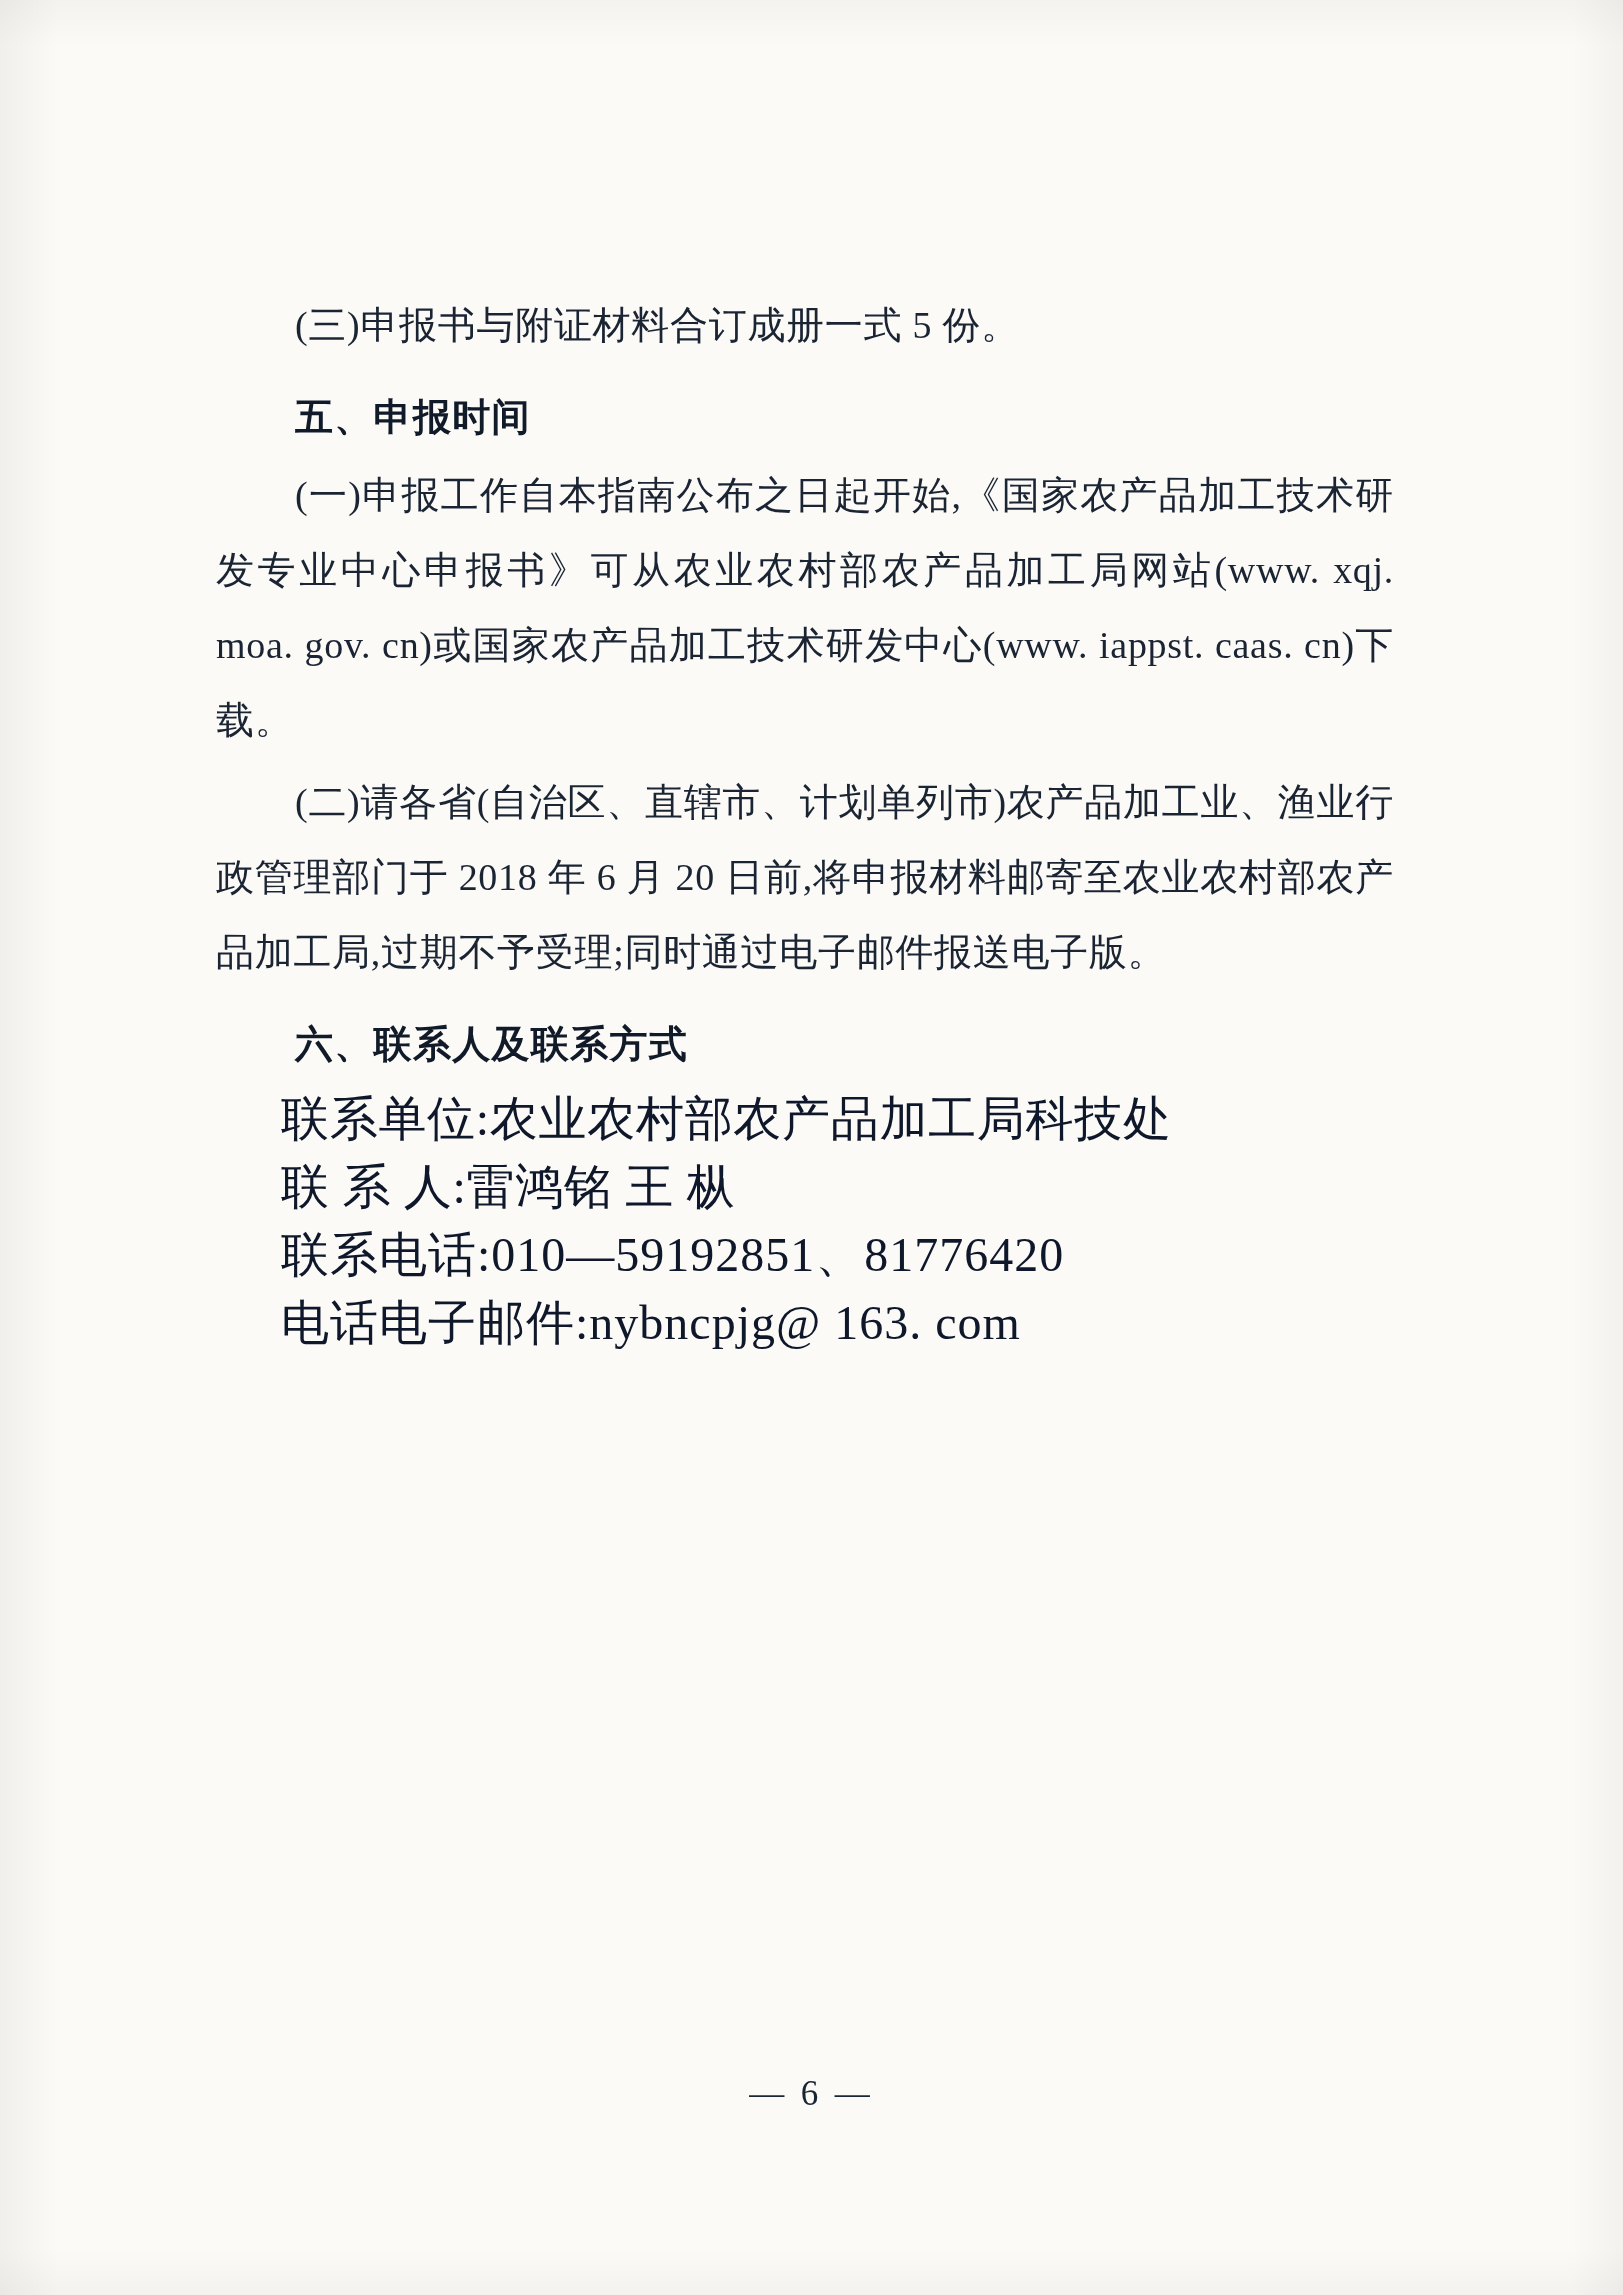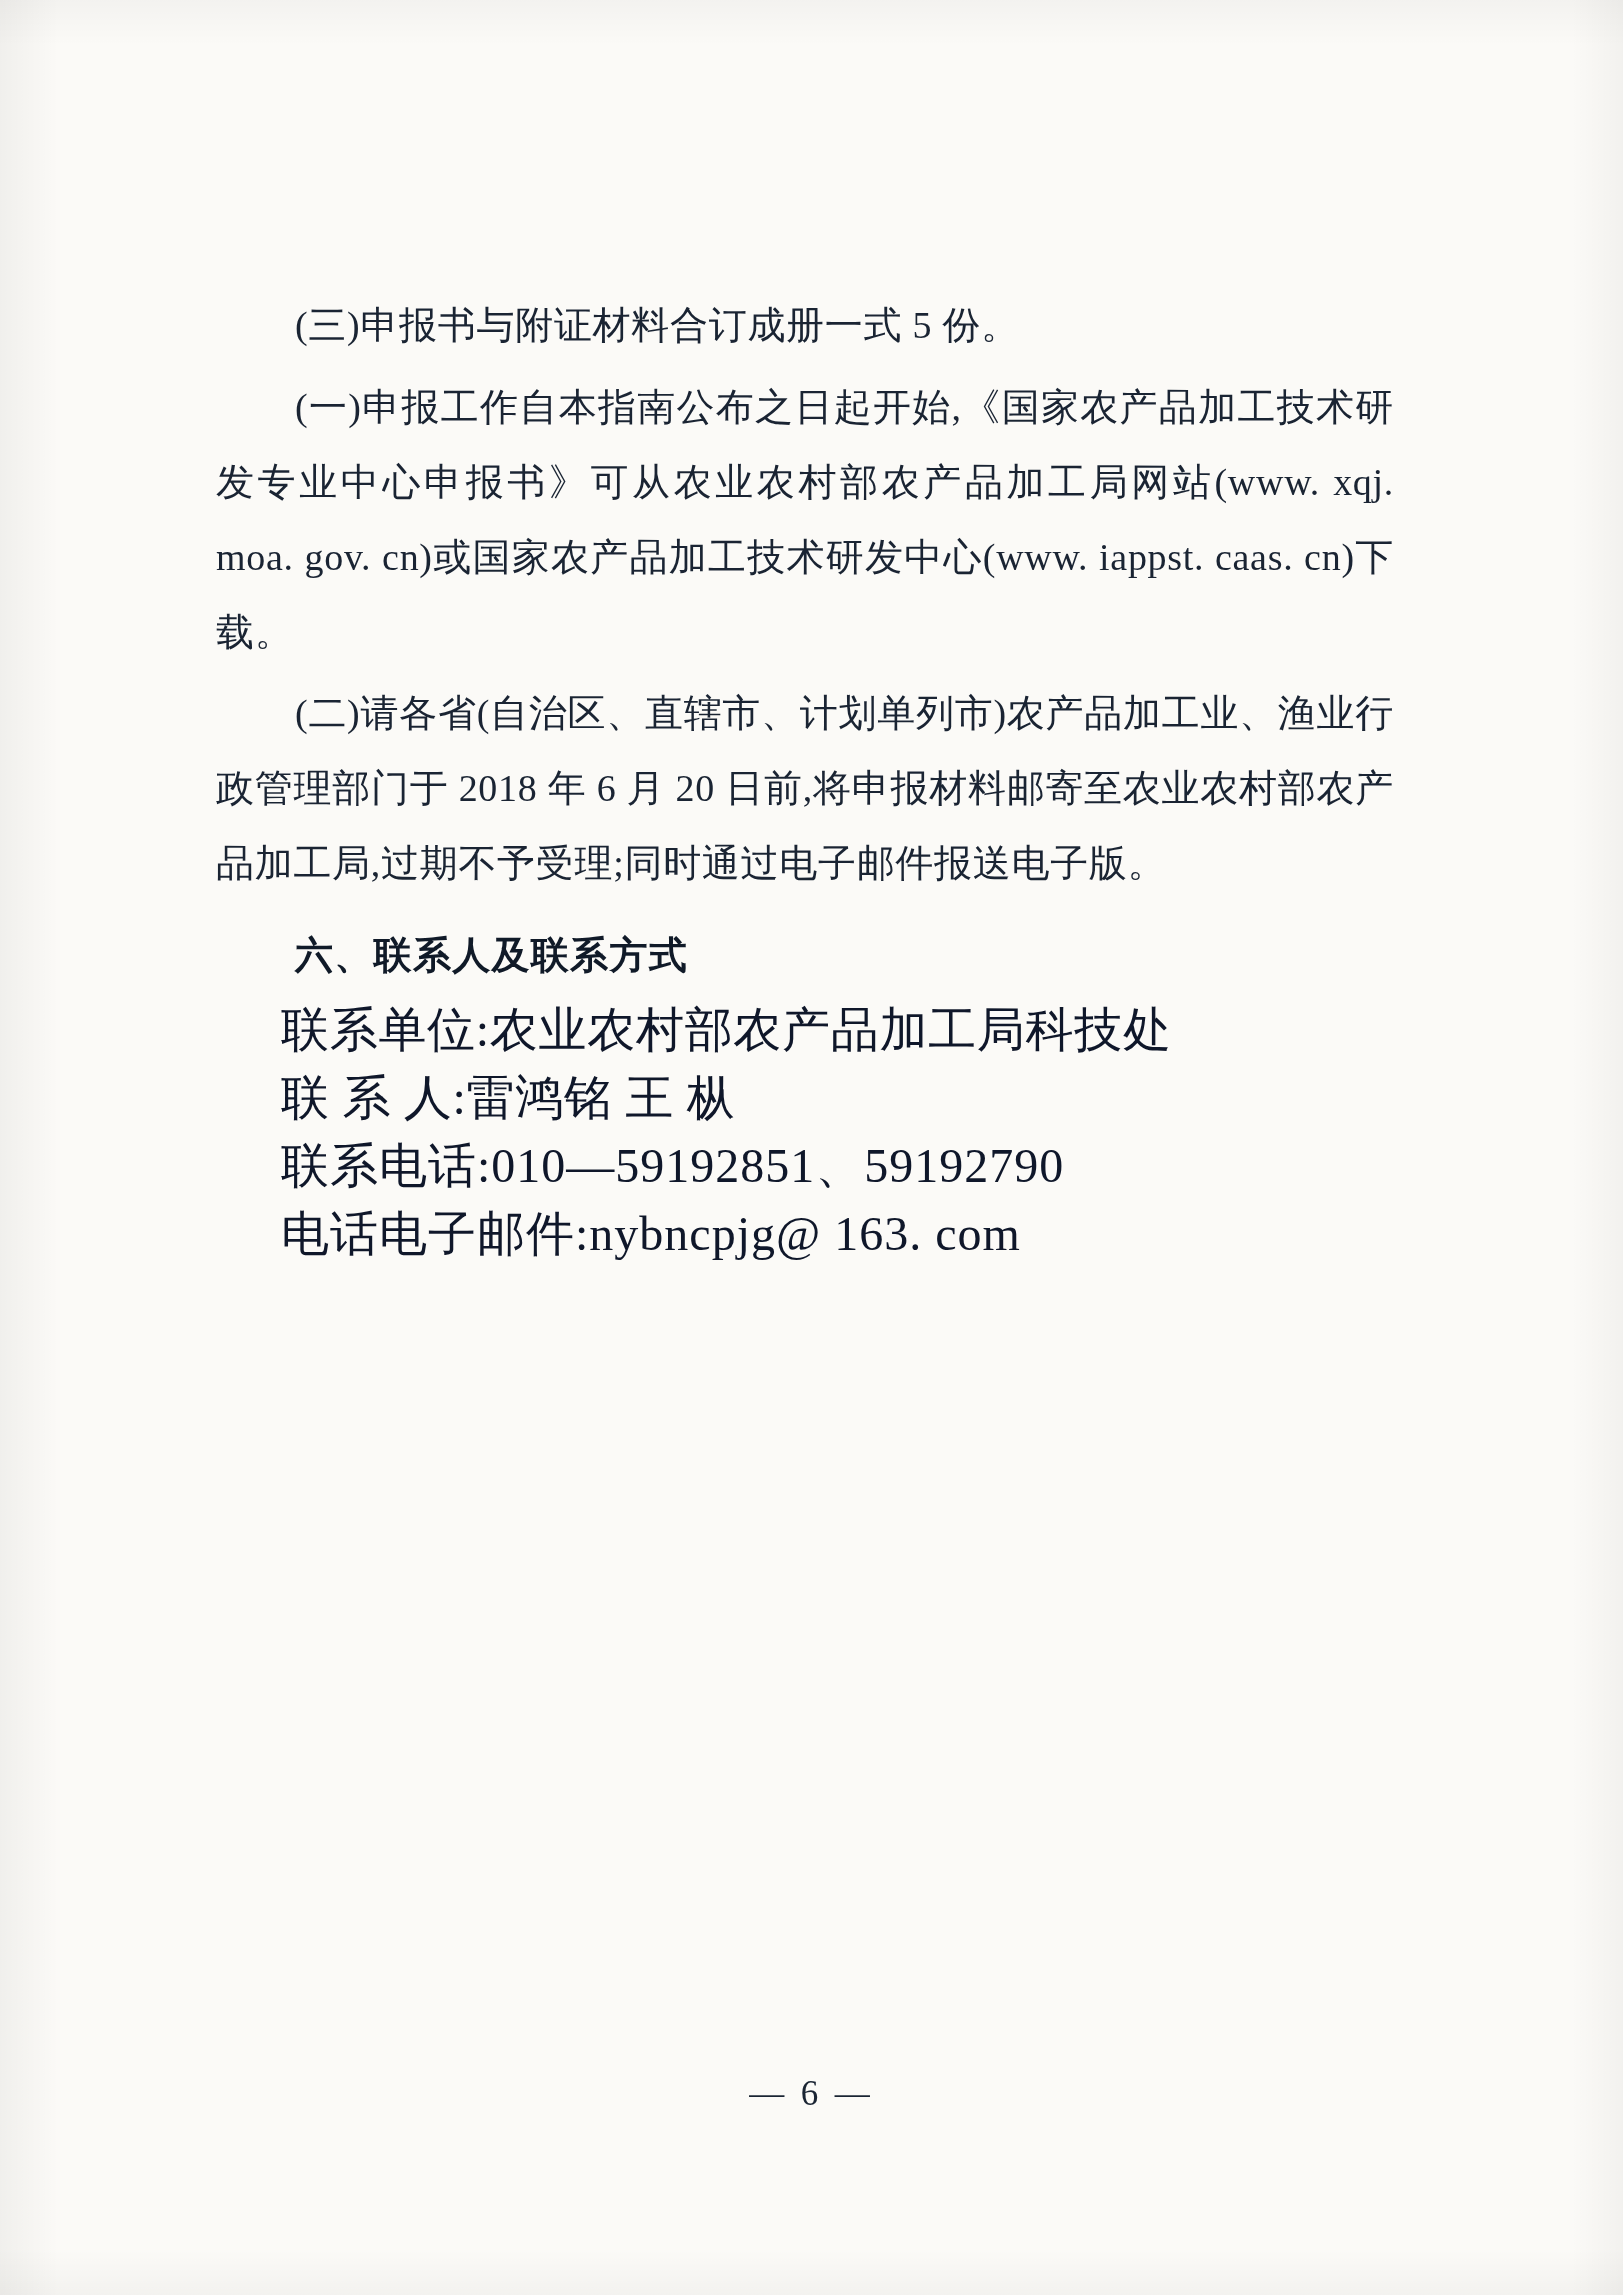--- a/index.html
+++ b/index.html
@@ -86,30 +86,31 @@
 </style>
 </head>
 <body>
 
 <div class="page">
   <div class="content">
 
 
     <p class="para indent">(三)申报书与附证材料合订成册一式 5 份。</p>
 
+    <div class="heading">五、申报时间</div>
 
     <p class="para indent latin">(一)申报工作自本指南公布之日起开始,《国家农产品加工技术研发专业中心申报书》可从农业农村部农产品加工局网站(www. xqj. moa. gov. cn)或国家农产品加工技术研发中心(www. iappst. caas. cn)下载。</p>
 
     <p class="para indent latin">(二)请各省(自治区、直辖市、计划单列市)农产品加工业、渔业行政管理部门于 2018 年 6 月 20 日前,将申报材料邮寄至农业农村部农产品加工局,过期不予受理;同时通过电子邮件报送电子版。</p>
 
     <div class="heading">六、联系人及联系方式</div>
 
     <p class="contact-line">联系单位:农业农村部农产品加工局科技处</p>
     <p class="contact-line">联 系 人:雷鸿铭  王  枞</p>
-    <p class="contact-line latin">联系电话:010—59192851、59192790</p>
+    <p class="contact-line latin">联系电话:010—59192851、81776420</p>
     <p class="contact-line latin">电话电子邮件:nybncpjg@ 163. com</p>
 
   </div>
 
   <div class="footer">
     <span class="pgnum">— 6 —</span>
   </div>
 </div>
 
 

